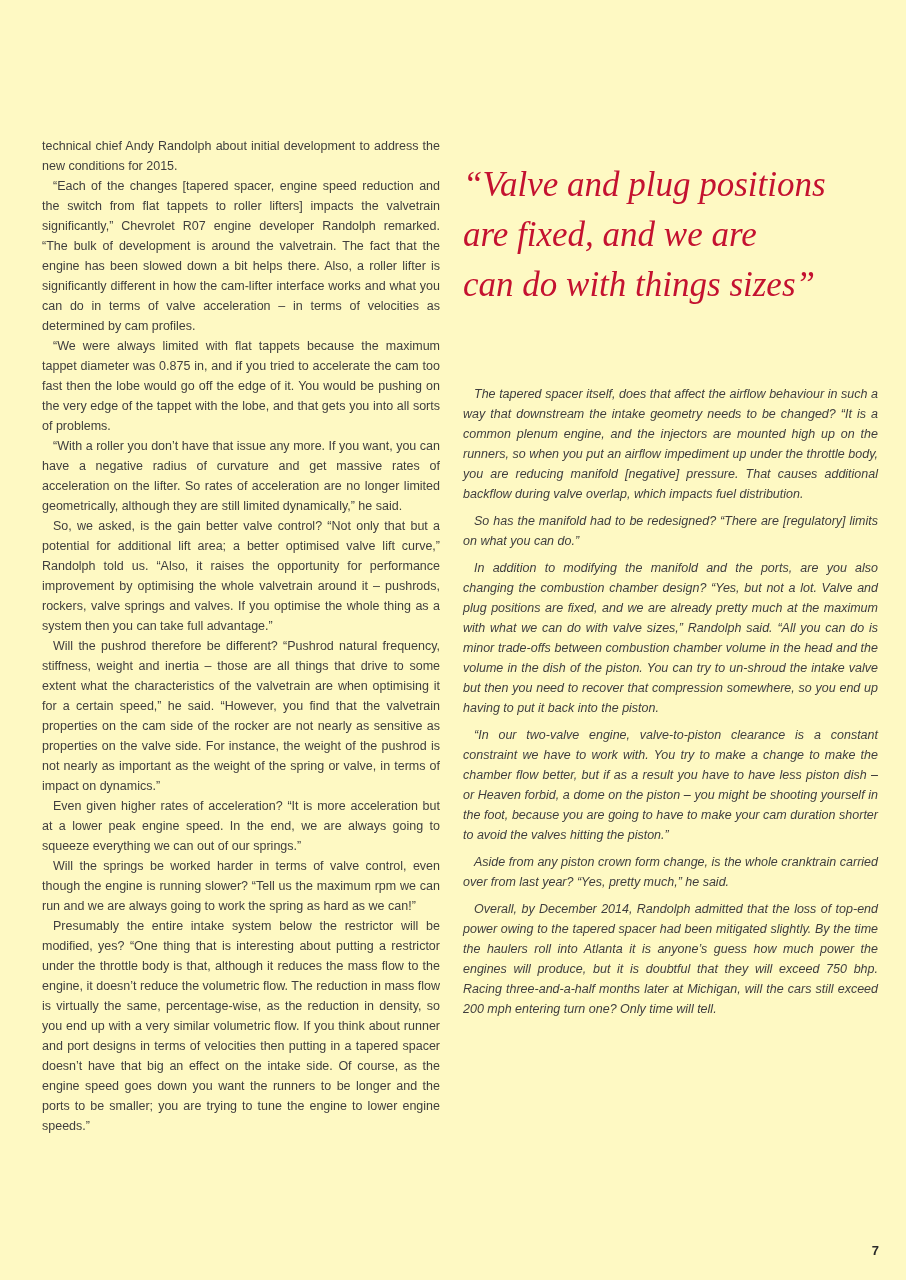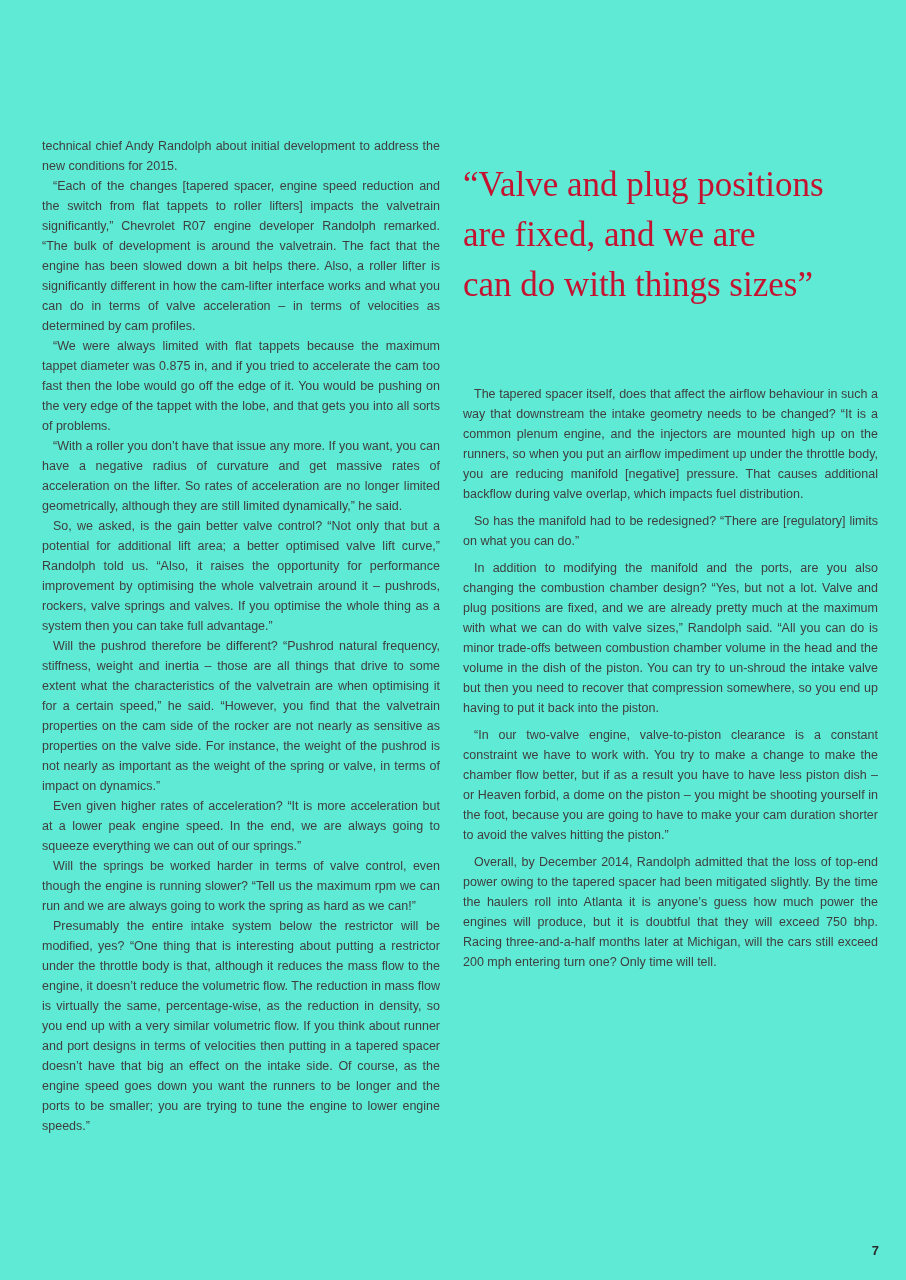--- a/index.html
+++ b/index.html
@@ -4,21 +4,21 @@
 <style>
   html, body {
     margin: 0;
     padding: 0;
     background: #ffffff;
   }
   .page {
     position: relative;
     width: 906px;
     height: 1280px;
-    background: #5eead4;
+    background: #fef9c3;
     overflow: hidden;
     font-family: "Liberation Sans", sans-serif;
   }
   .columns {
     position: absolute;
     top: 136px;
     left: 42px;
     width: 836px;
     display: flex;
     gap: 23px;
@@ -69,30 +69,31 @@
       <p>“Each of the changes [tapered spacer, engine speed reduction and the switch from flat tappets to roller lifters] impacts the valvetrain significantly,” Chevrolet R07 engine developer Randolph remarked. “The bulk of development is around the valvetrain. The fact that the engine has been slowed down a bit helps there. Also, a roller lifter is significantly different in how the cam-lifter interface works and what you can do in terms of valve acceleration – in terms of velocities as determined by cam profiles.</p>
       <p>“We were always limited with flat tappets because the maximum tappet diameter was 0.875 in, and if you tried to accelerate the cam too fast then the lobe would go off the edge of it. You would be pushing on the very edge of the tappet with the lobe, and that gets you into all sorts of problems.</p>
       <p>“With a roller you don’t have that issue any more. If you want, you can have a negative radius of curvature and get massive rates of acceleration on the lifter. So rates of acceleration are no longer limited geometrically, although they are still limited dynamically,” he said.</p>
       <p>So, we asked, is the gain better valve control? “Not only that but a potential for additional lift area; a better optimised valve lift curve,” Randolph told us. “Also, it raises the opportunity for performance improvement by optimising the whole valvetrain around it – pushrods, rockers, valve springs and valves. If you optimise the whole thing as a system then you can take full advantage.”</p>
       <p>Will the pushrod therefore be different? “Pushrod natural frequency, stiffness, weight and inertia – those are all things that drive to some extent what the characteristics of the valvetrain are when optimising it for a certain speed,” he said. “However, you find that the valvetrain properties on the cam side of the rocker are not nearly as sensitive as properties on the valve side. For instance, the weight of the pushrod is not nearly as important as the weight of the spring or valve, in terms of impact on dynamics.”</p>
       <p>Even given higher rates of acceleration? “It is more acceleration but at a lower peak engine speed. In the end, we are always going to squeeze everything we can out of our springs.”</p>
       <p>Will the springs be worked harder in terms of valve control, even though the engine is running slower? “Tell us the maximum rpm we can run and we are always going to work the spring as hard as we can!”</p>
       <p>Presumably the entire intake system below the restrictor will be modified, yes? “One thing that is interesting about putting a restrictor under the throttle body is that, although it reduces the mass flow to the engine, it doesn’t reduce the volumetric flow. The reduction in mass flow is virtually the same, percentage-wise, as the reduction in density, so you end up with a very similar volumetric flow. If you think about runner and port designs in terms of velocities then putting in a tapered spacer doesn’t have that big an effect on the intake side. Of course, as the engine speed goes down you want the runners to be longer and the ports to be smaller; you are trying to tune the engine to lower engine speeds.”</p>
     </div>
 
-    <div class="col col-right" style="color: rgb(63, 62, 62);">
+    <div class="col col-right" style="color: rgb(63, 62, 62); font-style: italic;">
       <div class="pull-quote" style="color: rgb(196, 18, 48);">
         <div class="pq-line">“Valve and plug positions</div>
         <div class="pq-line">are fixed, and we are</div>
         <div class="pq-line">can do with things sizes”</div>
       </div>
       <p>The tapered spacer itself, does that affect the airflow behaviour in such a way that downstream the intake geometry needs to be changed? “It is a common plenum engine, and the injectors are mounted high up on the runners, so when you put an airflow impediment up under the throttle body, you are reducing manifold [negative] pressure. That causes additional backflow during valve overlap, which impacts fuel distribution.</p>
       <p>So has the manifold had to be redesigned? “There are [regulatory] limits on what you can do.”</p>
       <p>In addition to modifying the manifold and the ports, are you also changing the combustion chamber design? “Yes, but not a lot. Valve and plug positions are fixed, and we are already pretty much at the maximum with what we can do with valve sizes,” Randolph said. “All you can do is minor trade-offs between combustion chamber volume in the head and the volume in the dish of the piston. You can try to un-shroud the intake valve but then you need to recover that compression somewhere, so you end up having to put it back into the piston.</p>
       <p>“In our two-valve engine, valve-to-piston clearance is a constant constraint we have to work with. You try to make a change to make the chamber flow better, but if as a result you have to have less piston dish – or Heaven forbid, a dome on the piston – you might be shooting yourself in the foot, because you are going to have to make your cam duration shorter to avoid the valves hitting the piston.”</p>
+      <p>Aside from any piston crown form change, is the whole cranktrain carried over from last year? “Yes, pretty much,” he said.</p>
       <p>Overall, by December 2014, Randolph admitted that the loss of top-end power owing to the tapered spacer had been mitigated slightly. By the time the haulers roll into Atlanta it is anyone’s guess how much power the engines will produce, but it is doubtful that they will exceed 750 bhp. Racing three-and-a-half months later at Michigan, will the cars still exceed 200 mph entering turn one? Only time will tell.</p>
     </div>
 
   </div>
 
   <div class="page-number">7</div>
 
 </div>
 
 </body></html>

